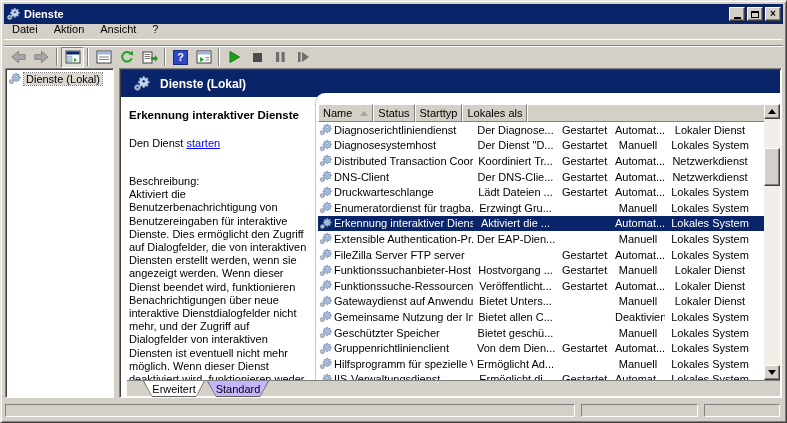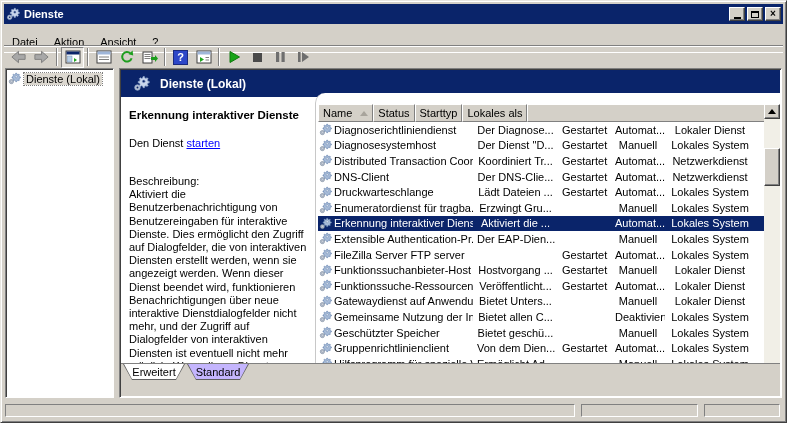--- a/index.html
+++ b/index.html
@@ -12,21 +12,21 @@
   .titlebar{position:absolute;top:3px;left:3px;right:3px;height:20px;background:#0A246A;
     display:flex;align-items:center;padding:0 2px;}
   .title-text{color:#fff;font-weight:bold;margin-left:4px;}
   .winbtns{margin-left:auto;display:flex;gap:2px;}
   .wbtn{width:16px;height:14px;background:#D4D0C8;border-top:1px solid #fff;border-left:1px solid #fff;
     border-right:1px solid #404040;border-bottom:1px solid #404040;box-shadow:inset -1px -1px 0 #808080;
     display:flex;align-items:center;justify-content:center;font-size:10px;line-height:10px;font-weight:bold;color:#000;}
   .glyph-min{width:7px;height:2px;background:#000;margin-top:7px;}
   .glyph-max{width:8px;height:7px;border:1px solid #000;border-top:2px solid #000;}
   
-  .menubar{position:absolute;top:31px;left:3px;right:3px;height:21px;display:flex;align-items:center;
+  .menubar{position:absolute;top:18px;left:3px;right:3px;height:21px;display:flex;align-items:center;
     border-bottom:1px solid #fff;}
   .menu-item{padding:3px 8px;}
   
   .toolbar{position:absolute;top:44px;left:3px;right:3px;height:23px;display:flex;align-items:center;
     border-top:1px solid #808080;box-shadow:inset 0 1px 0 #fff;padding-left:3px;}
   .tb-btn{width:23px;height:21px;display:flex;align-items:center;justify-content:center;}
   .tb-btn.pressed{border:1px solid;border-color:#808080 #fff #fff #808080;background:#E4E1DA;}
   .tb-sep{width:2px;height:18px;border-left:1px solid #808080;border-right:1px solid #fff;margin:0 3px;}
   .tb-help{width:15px;height:15px;background:#2D47C8;border:1px solid #1A2A80;color:#fff;font-weight:bold;
     display:flex;align-items:center;justify-content:center;font-size:11px;}
@@ -66,21 +66,21 @@
   .vscroll{position:absolute;top:11px;right:0;bottom:0;width:16px;background:#F1EFE7;}
   .sbtn{position:absolute;left:0;width:16px;height:15px;background:#D4D0C8;
     border:1px solid;border-color:#fff #404040 #404040 #fff;box-shadow:inset -1px -1px 0 #808080;
     display:flex;align-items:center;justify-content:center;}
   .sbtn.up{top:0;} .sbtn.down{bottom:0;}
   .tri-up{width:0;height:0;border-left:4px solid transparent;border-right:4px solid transparent;border-bottom:5px solid #000;}
   .tri-down{width:0;height:0;border-left:4px solid transparent;border-right:4px solid transparent;border-top:5px solid #000;}
   .sthumb{position:absolute;left:0;top:44px;width:16px;height:38px;background:#D4D0C8;
     border:1px solid;border-color:#fff #404040 #404040 #fff;box-shadow:inset -1px -1px 0 #808080;}
   
-  .tabsrow{position:absolute;left:1px;right:1px;bottom:1px;height:33px;background:#D4D0C8;display:flex;padding-left:2px;
+  .tabsrow{position:absolute;left:7px;right:1px;bottom:1px;height:16px;background:#D4D0C8;display:flex;padding-left:16px;
     border-top:1px solid #808080;}
   .tab{position:relative;height:16px;min-width:62px;margin-right:2px;
     clip-path:polygon(0 0,100% 0,calc(100% - 9px) 100%,9px 100%);background:#606060;}
   .tab>span{position:absolute;left:1px;right:1px;top:0;bottom:1px;
     clip-path:polygon(0 0,100% 0,calc(100% - 8px) 100%,8px 100%);
     background:#c4b5fd;display:flex;align-items:center;justify-content:center;}
   .tab.active>span{background:#fff;}
   
   .statusbar{position:absolute;left:4px;right:4px;bottom:3px;height:17px;}
   .sb-sec{position:absolute;top:2px;height:13px;border:1px solid;border-color:#808080 #fff #fff #808080;}

